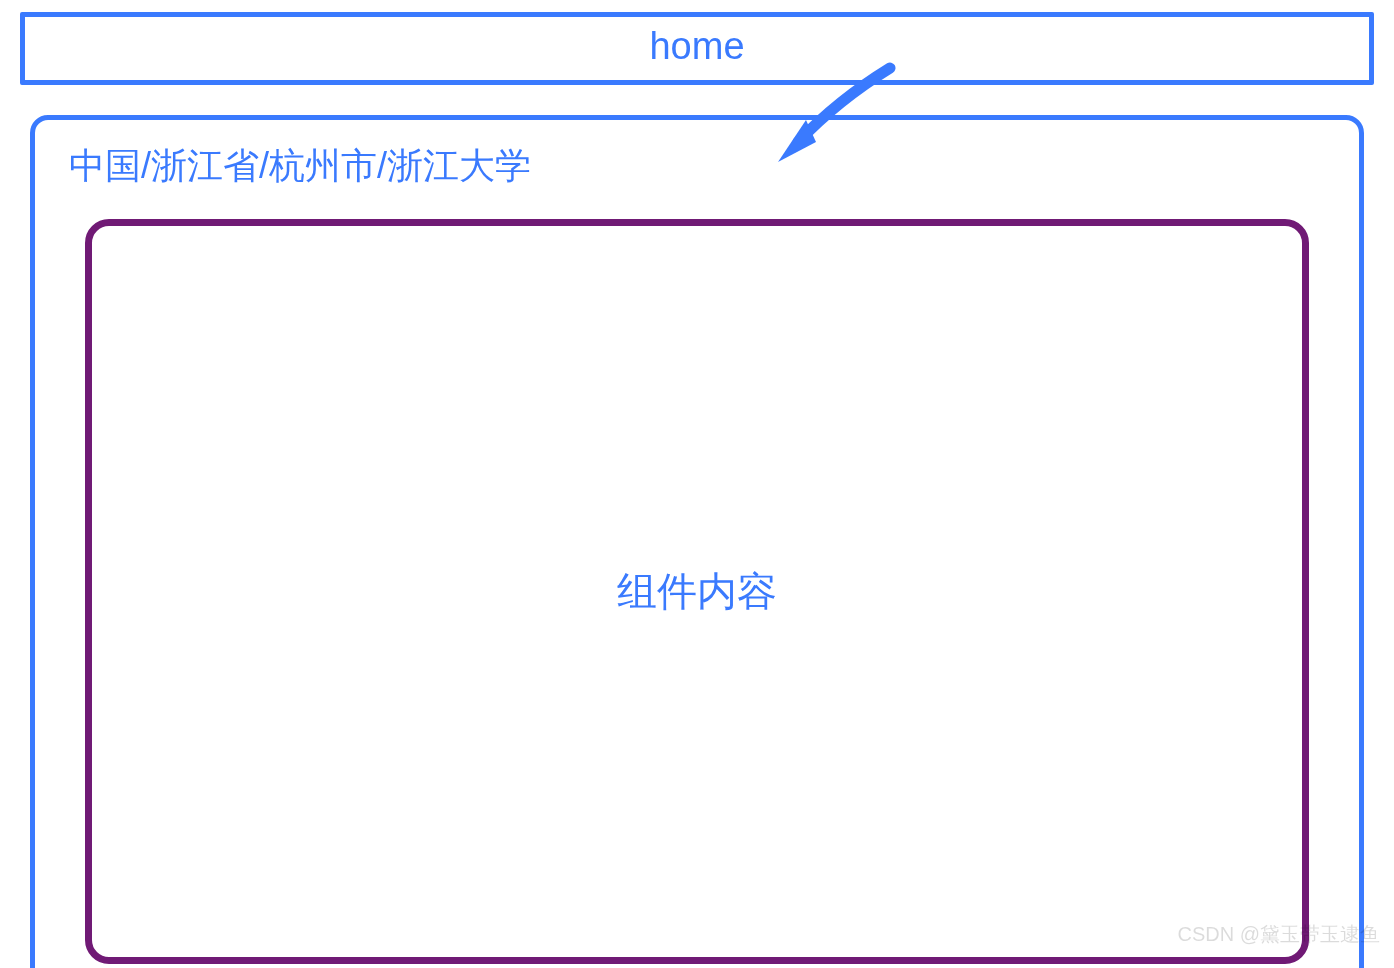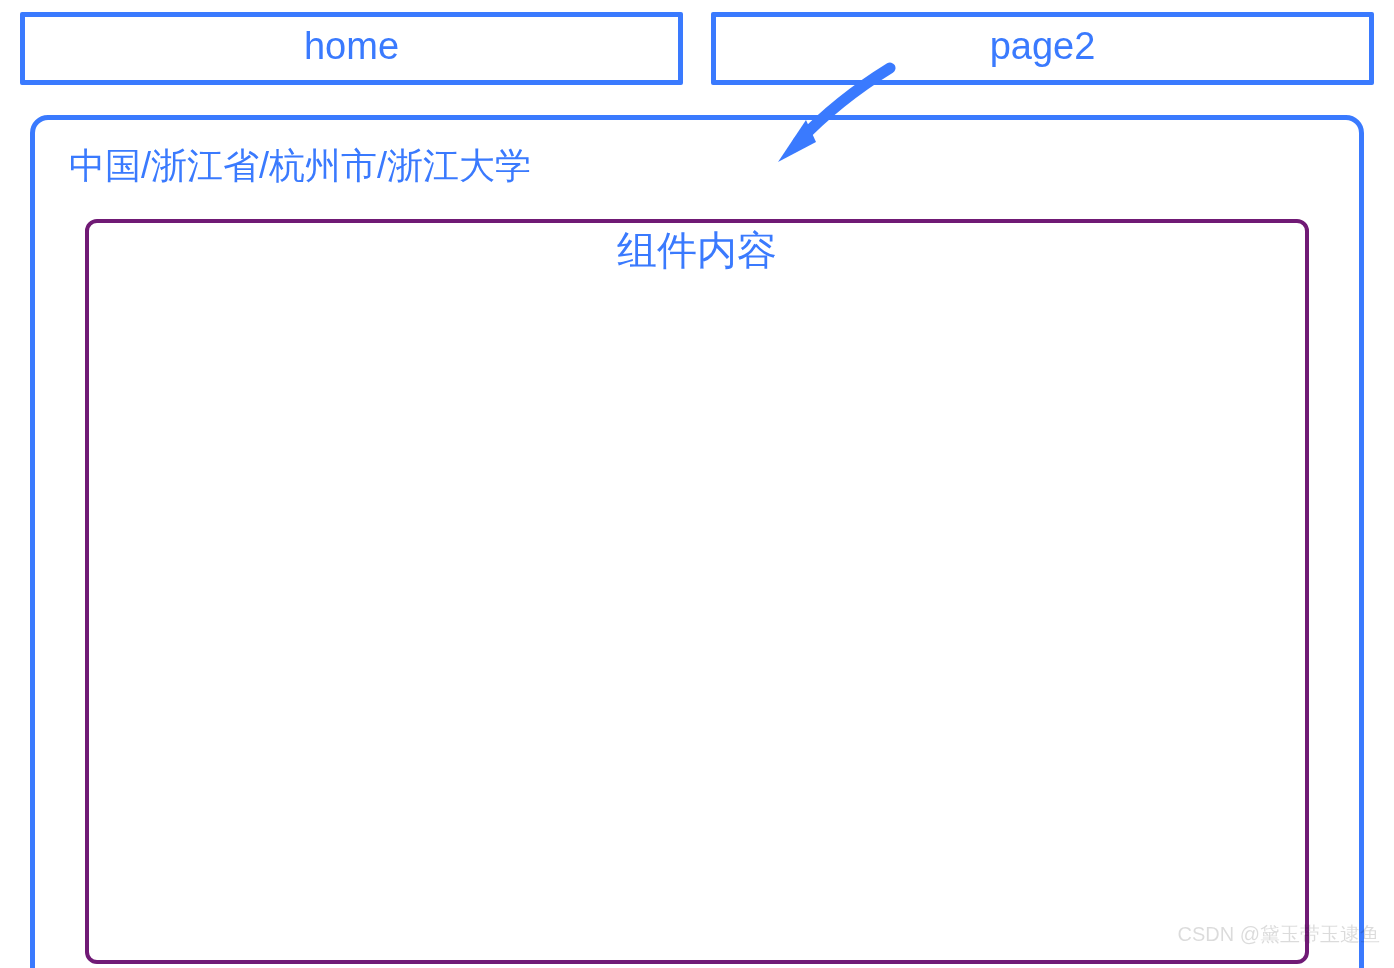--- a/index.html
+++ b/index.html
@@ -41,26 +41,26 @@
       display: flex;
       flex-direction: column;
     }
     .breadcrumb {
       color: #3a7afe;
       font-size: 36px;
       margin-bottom: 28px;
       padding-left: 4px;
     }
     .content-box {
-      border: 4px solid #701a75;
-      border-radius: 12px;
+      border: 7px solid #701a75;
+      border-radius: 24px;
       flex: 1;
       margin: 0 20px;
       display: flex;
-      align-items: flex-start;
+      align-items: center;
       justify-content: center;
     }
     .content-label {
       color: #3a7afe;
       font-size: 40px;
     }
     .arrow-wrap {
       position: absolute;
       left: 770px;
       top: 62px;
@@ -75,23 +75,20 @@
       margin-top: 21px;
     }
   </style>
 </head>
 <body>
 
 <div class="tabs">
   <div class="tab">
     <span>home</span>
   </div>
-  <div class="tab">
-    <span>page2</span>
-  </div>
 </div>
 
 <div class="arrow-wrap">
   <svg width="130" height="105" viewBox="0 0 130 105">
     <path d="M 120 6 Q 68 38 28 80" stroke="#3a7afe" stroke-width="11" fill="none" stroke-linecap="round"></path>
     <polygon points="8,100 46,80 36,58" fill="#3a7afe"></polygon>
   </svg>
 </div>
 
 <div class="main-panel">

